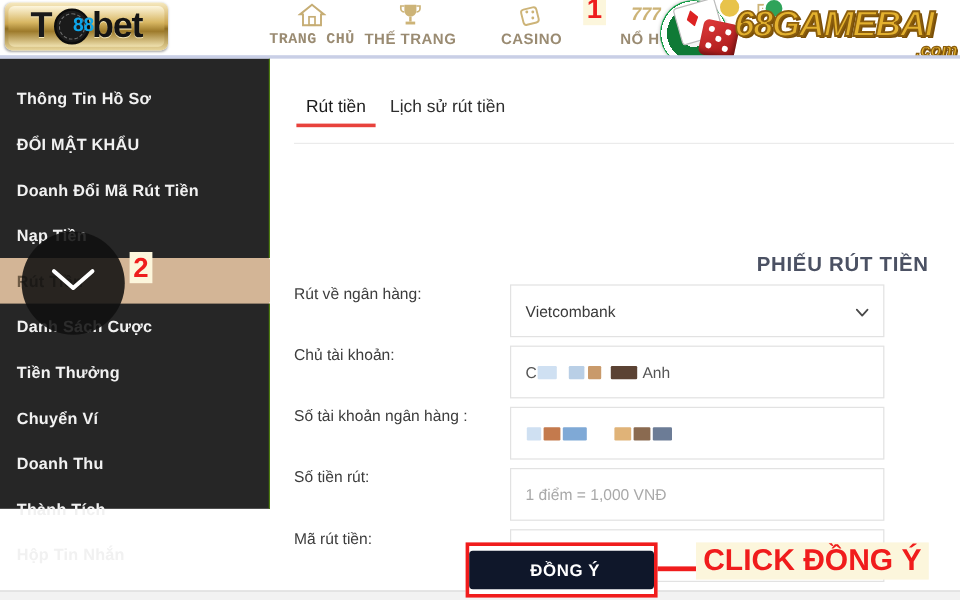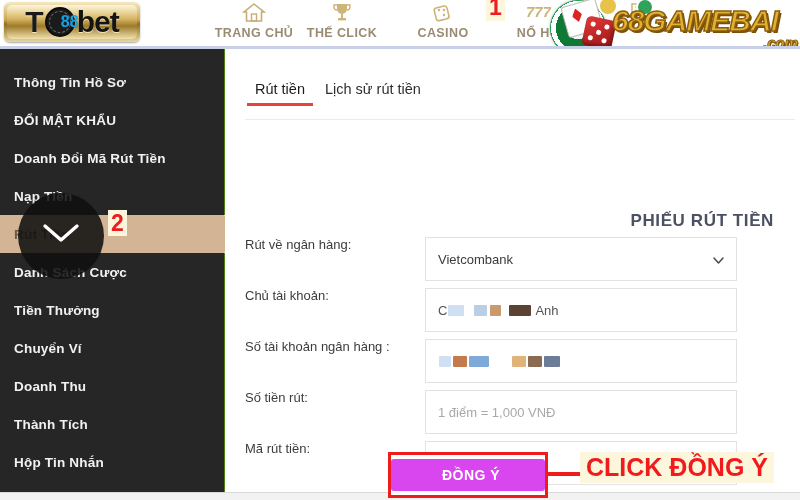--- a/index.html
+++ b/index.html
@@ -132,21 +132,21 @@
   }
 
   
   .header-rule{
     position:absolute;left:0;top:46px;width:800px;height:3px;
     background:#c9cfe6;
   }
 
   
   .sidebar{
-    position:absolute;left:0;top:49px;width:224px;height:444px;
+    position:absolute;left:0;top:49px;width:224px;height:375px;
     background:#262626;
     border-right:1px solid #4d7c0f;
   }
   .side-item{
     position:relative;
     height:38px;
     display:flex;align-items:center;
     padding-left:14px;
     color:#f1f1f1;
     font-size:13.5px;font-weight:bold;
@@ -257,21 +257,21 @@
     position:absolute;left:388px;top:452px;
     width:160px;height:46px;
     border:3px solid #f01c1c;
     background:#ffffff;
     box-sizing:border-box;
     display:flex;align-items:center;justify-content:center;
     z-index:20;
   }
   .btn-submit{
     width:162px;height:32px;
-    background:#d946ef;
+    background:#0f172a;
     border:none;border-radius:3px;
     color:#ffffff;
     font-size:14px;font-weight:bold;
     font-family:"Liberation Sans", sans-serif;
     letter-spacing:.5px;
     cursor:pointer;
     padding-left:12px;
   }
   .callout-line{
     position:absolute;left:548px;top:472px;
@@ -305,41 +305,41 @@
           <span class="brand-chip">
             <span class="brand-88">88</span>
           </span>
           <span class="brand-bet">bet</span>
         </div>
       </div>
     </div>
 
     <div class="navbar">
 
-      <div class="nav-item" style="left:16px;">
+      <div class="nav-item" style="left:22px;font-family:Liberation Mono, monospace;">
         <span class="nav-ico">
           <svg width="24" height="21" viewBox="0 0 24 21">
             <path d="M12 2 L22 10 L19.5 10 L19.5 19 L4.5 19 L4.5 10 L2 10 Z" fill="none" stroke="#c6ad74" stroke-width="1.6"></path>
             <rect x="9.5" y="12" width="5" height="7" fill="none" stroke="#c6ad74" stroke-width="1.4"></rect>
           </svg>
         </span>
         <span class="nav-lbl">TRANG CHỦ</span>
       </div>
 
       <div class="nav-item" style="left:104px;">
         <span class="nav-ico">
           <svg width="22" height="21" viewBox="0 0 22 21">
             <path d="M6 2 H16 V7 a5 5 0 0 1 -10 0 Z" fill="#cdb478"></path>
             <path d="M6 3 H3 v2 a3 3 0 0 0 3 3" fill="none" stroke="#cdb478" stroke-width="1.4"></path>
             <path d="M16 3 H19 v2 a3 3 0 0 1 -3 3" fill="none" stroke="#cdb478" stroke-width="1.4"></path>
             <rect x="10" y="12" width="2" height="4" fill="#cdb478"></rect>
             <rect x="7" y="16" width="8" height="2.4" fill="#cdb478"></rect>
           </svg>
         </span>
-        <span class="nav-lbl">THẾ CLICK</span>
+        <span class="nav-lbl">THẾ TRANG</span>
       </div>
 
       <div class="nav-item" style="left:205px;">
         <span class="nav-ico">
           <svg width="24" height="21" viewBox="0 0 24 21">
             <rect x="4" y="5" width="13" height="13" rx="2.5" transform="rotate(-14 10 11)" fill="none" stroke="#cdb478" stroke-width="1.6"></rect>
             <circle cx="8" cy="8" r="1.2" fill="#cdb478"></circle>
             <circle cx="13" cy="13" r="1.2" fill="#cdb478"></circle>
             <circle cx="13" cy="8" r="1.2" fill="#cdb478"></circle>
           </svg>

